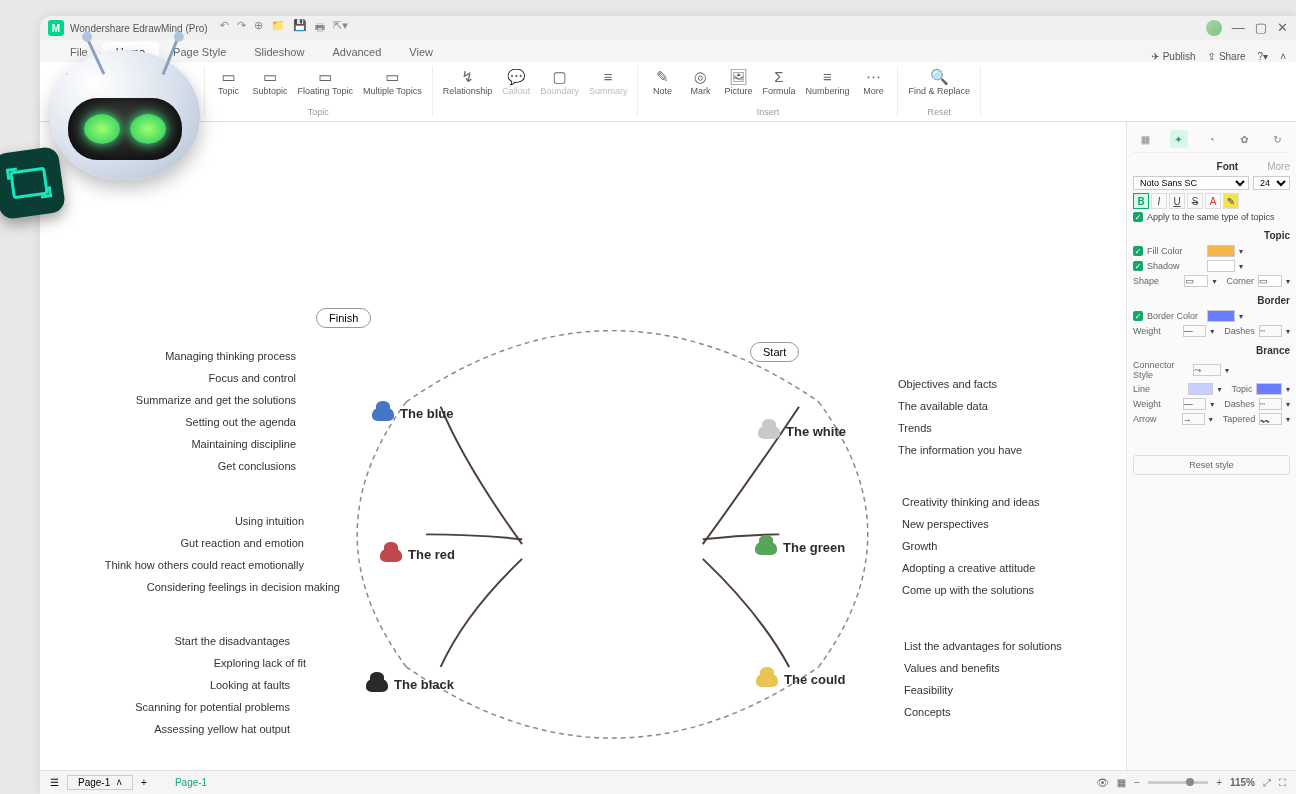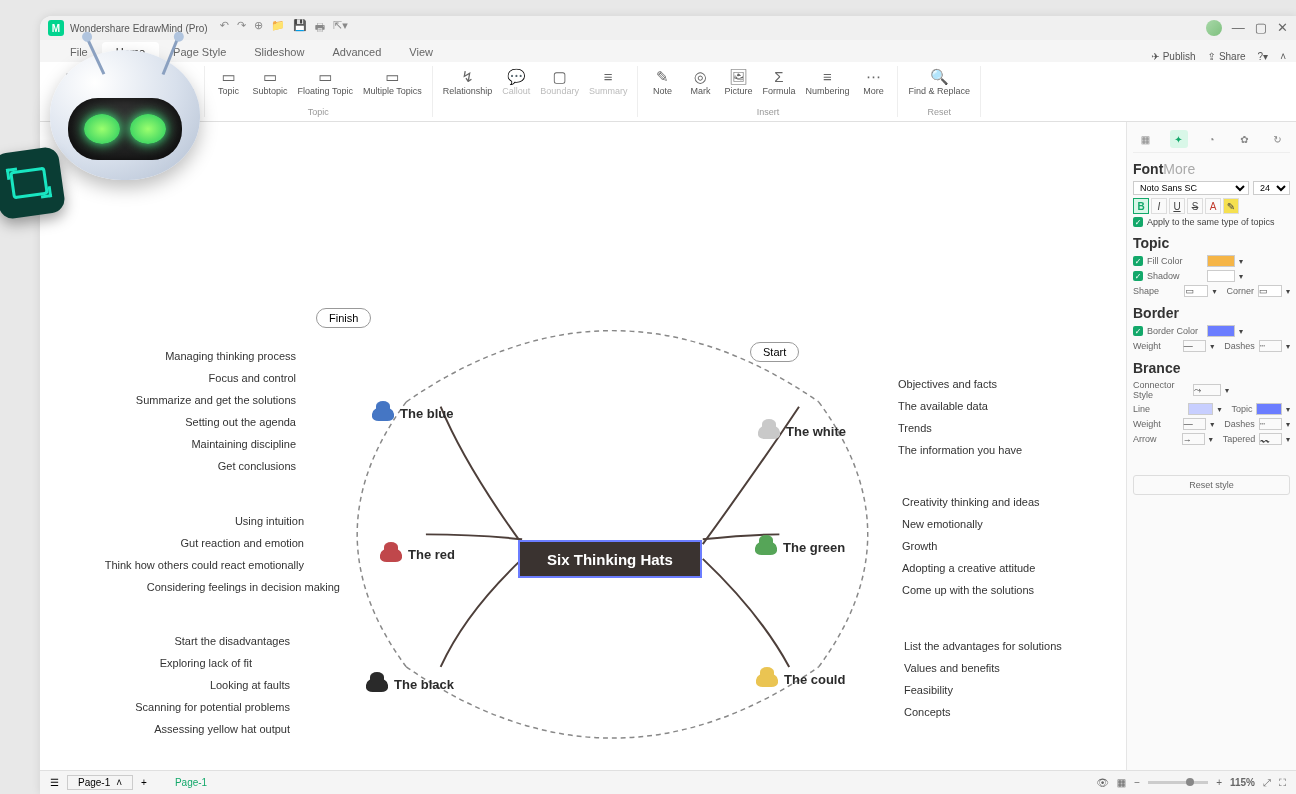--- a/index.html
+++ b/index.html
@@ -31,21 +31,21 @@
 .hat::before { content:""; position:absolute; left:4px; top:-6px; width:14px; height:10px; border-radius: 50% 50% 20% 20%; background: inherit; }
 .leaf { position: absolute; font-size: 11px; color: #333; white-space: nowrap; text-align: right; }
 .leaf.left { text-align: right; }
 .leaf.right { text-align: left; }
 .callout { position: absolute; border: 1px solid #999; border-radius: 12px; padding: 3px 12px; font-size: 11px; background: #fff; }
 .side-panel { width: 170px; background: #fafafa; border-left: 1px solid #e5e5e5; font-size: 10px; color: #444; padding: 4px 6px; overflow-y: auto;}
 .sp-tabs { display: flex; gap: 8px; justify-content: space-around; padding: 4px 0; border-bottom: 1px solid #eee;}
 .sp-tabs span { width: 18px; height: 18px; display:flex;align-items:center;justify-content:center; cursor:pointer; color:#888; border-radius:3px;}
 .sp-tabs span.active { background:#d9f7e8; color:#13a86a;}
 .sp-section { margin-top: 8px; }
-.sp-section h4 { font-size: 14px; font-weight: 600; color: #333; margin-bottom: 4px; display:flex; justify-content:flex-start;}
+.sp-section h4 { font-size: 10px; font-weight: 600; color: #333; margin-bottom: 4px; display:flex; justify-content:flex-end;gap:29px;}
 .sp-row { display: flex; align-items: center; gap: 4px; margin: 3px 0; font-size: 9px; }
 .sp-row .lbl { width: 56px; color: #666; }
 .sp-color-swatch { width: 28px; height: 12px; border: 1px solid #ccc; }
 .sp-select { flex:1; height: 14px; border: 1px solid #ccc; background: #fff; font-size:9px; padding:0 2px;}
 .sp-check { width: 10px; height: 10px; background: #13a86a; color:#fff; font-size:8px; display:flex;align-items:center;justify-content:center; border-radius:2px;}
 .fontbtns { display:flex; gap:2px; margin-top:3px;}
 .fontbtns span { width:16px;height:16px;border:1px solid #ddd;display:flex;align-items:center;justify-content:center;font-size:10px;cursor:pointer;}
 .fontbtns span.active { background:#d9f7e8; border-color:#13a86a; color:#13a86a; font-weight:bold;}
 .resetbtn { margin-top: 30px; text-align: center; border: 1px solid #ddd; padding: 4px; border-radius: 3px; cursor:pointer; font-size:9px; color:#666;}
 .statusbar { height: 24px; background: #f5f5f5; border-top: 1px solid #e0e0e0; display: flex; align-items: center; padding: 0 10px; font-size: 10px; gap: 8px;}
@@ -218,21 +218,20 @@
         <path d="M 780 285 Q 880 420 780 555" stroke="#888" stroke-width="1.5" stroke-dasharray="5,4" fill="none"></path>
 
         <path d="M 478 425 Q 430 420 380 420" stroke="#4d3f3a" stroke-width="2" fill="none"></path>
         <path d="M 478 430 Q 420 350 395 290" stroke="#4d3f3a" stroke-width="2" fill="none"></path>
         <path d="M 478 445 Q 420 500 395 555" stroke="#4d3f3a" stroke-width="2" fill="none"></path>
         <path d="M 662 425 Q 710 420 740 420" stroke="#4d3f3a" stroke-width="2" fill="none"></path>
         <path d="M 662 430 Q 720 350 760 290" stroke="#4d3f3a" stroke-width="2" fill="none"></path>
         <path d="M 662 445 Q 720 500 750 555" stroke="#4d3f3a" stroke-width="2" fill="none"></path>
       </svg>
       <div class="canvas">
-        <div class="central">Six Thinking Hats</div>
 
         <div class="callout" style="left:276px;top:186px">Finish</div>
         <div class="callout" style="left:710px;top:220px">Start</div>
 
         <div class="topic" style="left:332px;top:284px">
             <span class="hat" style="background:#4576c4"></span>
             <span>The blue</span>
           </div>
         <div class="topic" style="left:340px;top:425px">
             <span class="hat" style="background:#c0474b"></span>
@@ -262,32 +261,32 @@
         <div class="leaf left" style="right:830px;top:294px">Setting out the agenda</div>
         <div class="leaf left" style="right:830px;top:316px">Maintaining discipline</div>
         <div class="leaf left" style="right:830px;top:338px">Get conclusions</div>
 
         <div class="leaf left" style="right:822px;top:393px">Using intuition</div>
         <div class="leaf left" style="right:822px;top:415px">Gut reaction and emotion</div>
         <div class="leaf left" style="right:822px;top:437px">Think how others could react emotionally</div>
         <div class="leaf left" style="right:786px;top:459px">Considering feelings in decision making</div>
 
         <div class="leaf left" style="right:836px;top:513px">Start the disadvantages</div>
-        <div class="leaf left" style="right:874px;top:535px">Exploring lack of fit</div>
+        <div class="leaf left" style="right:820px;top:535px">Exploring lack of fit</div>
         <div class="leaf left" style="right:836px;top:557px">Looking at faults</div>
         <div class="leaf left" style="right:836px;top:579px">Scanning for potential problems</div>
         <div class="leaf left" style="right:836px;top:601px">Assessing yellow hat output</div>
 
         <div class="leaf right" style="left:858px;top:256px">Objectives and facts</div>
         <div class="leaf right" style="left:858px;top:278px">The available data</div>
         <div class="leaf right" style="left:858px;top:300px">Trends</div>
         <div class="leaf right" style="left:858px;top:322px">The information you have</div>
 
         <div class="leaf right" style="left:862px;top:374px">Creativity thinking and ideas</div>
-        <div class="leaf right" style="left:862px;top:396px">New emotionally</div>
+        <div class="leaf right" style="left:862px;top:396px">New perspectives</div>
         <div class="leaf right" style="left:862px;top:418px">Growth</div>
         <div class="leaf right" style="left:862px;top:440px">Adopting a creative attitude</div>
         <div class="leaf right" style="left:862px;top:462px">Come up with the solutions</div>
 
         <div class="leaf right" style="left:864px;top:518px">List the advantages for solutions</div>
         <div class="leaf right" style="left:864px;top:540px">Values and benefits</div>
         <div class="leaf right" style="left:864px;top:562px">Feasibility</div>
         <div class="leaf right" style="left:864px;top:584px">Concepts</div>
       </div>
     </div>

